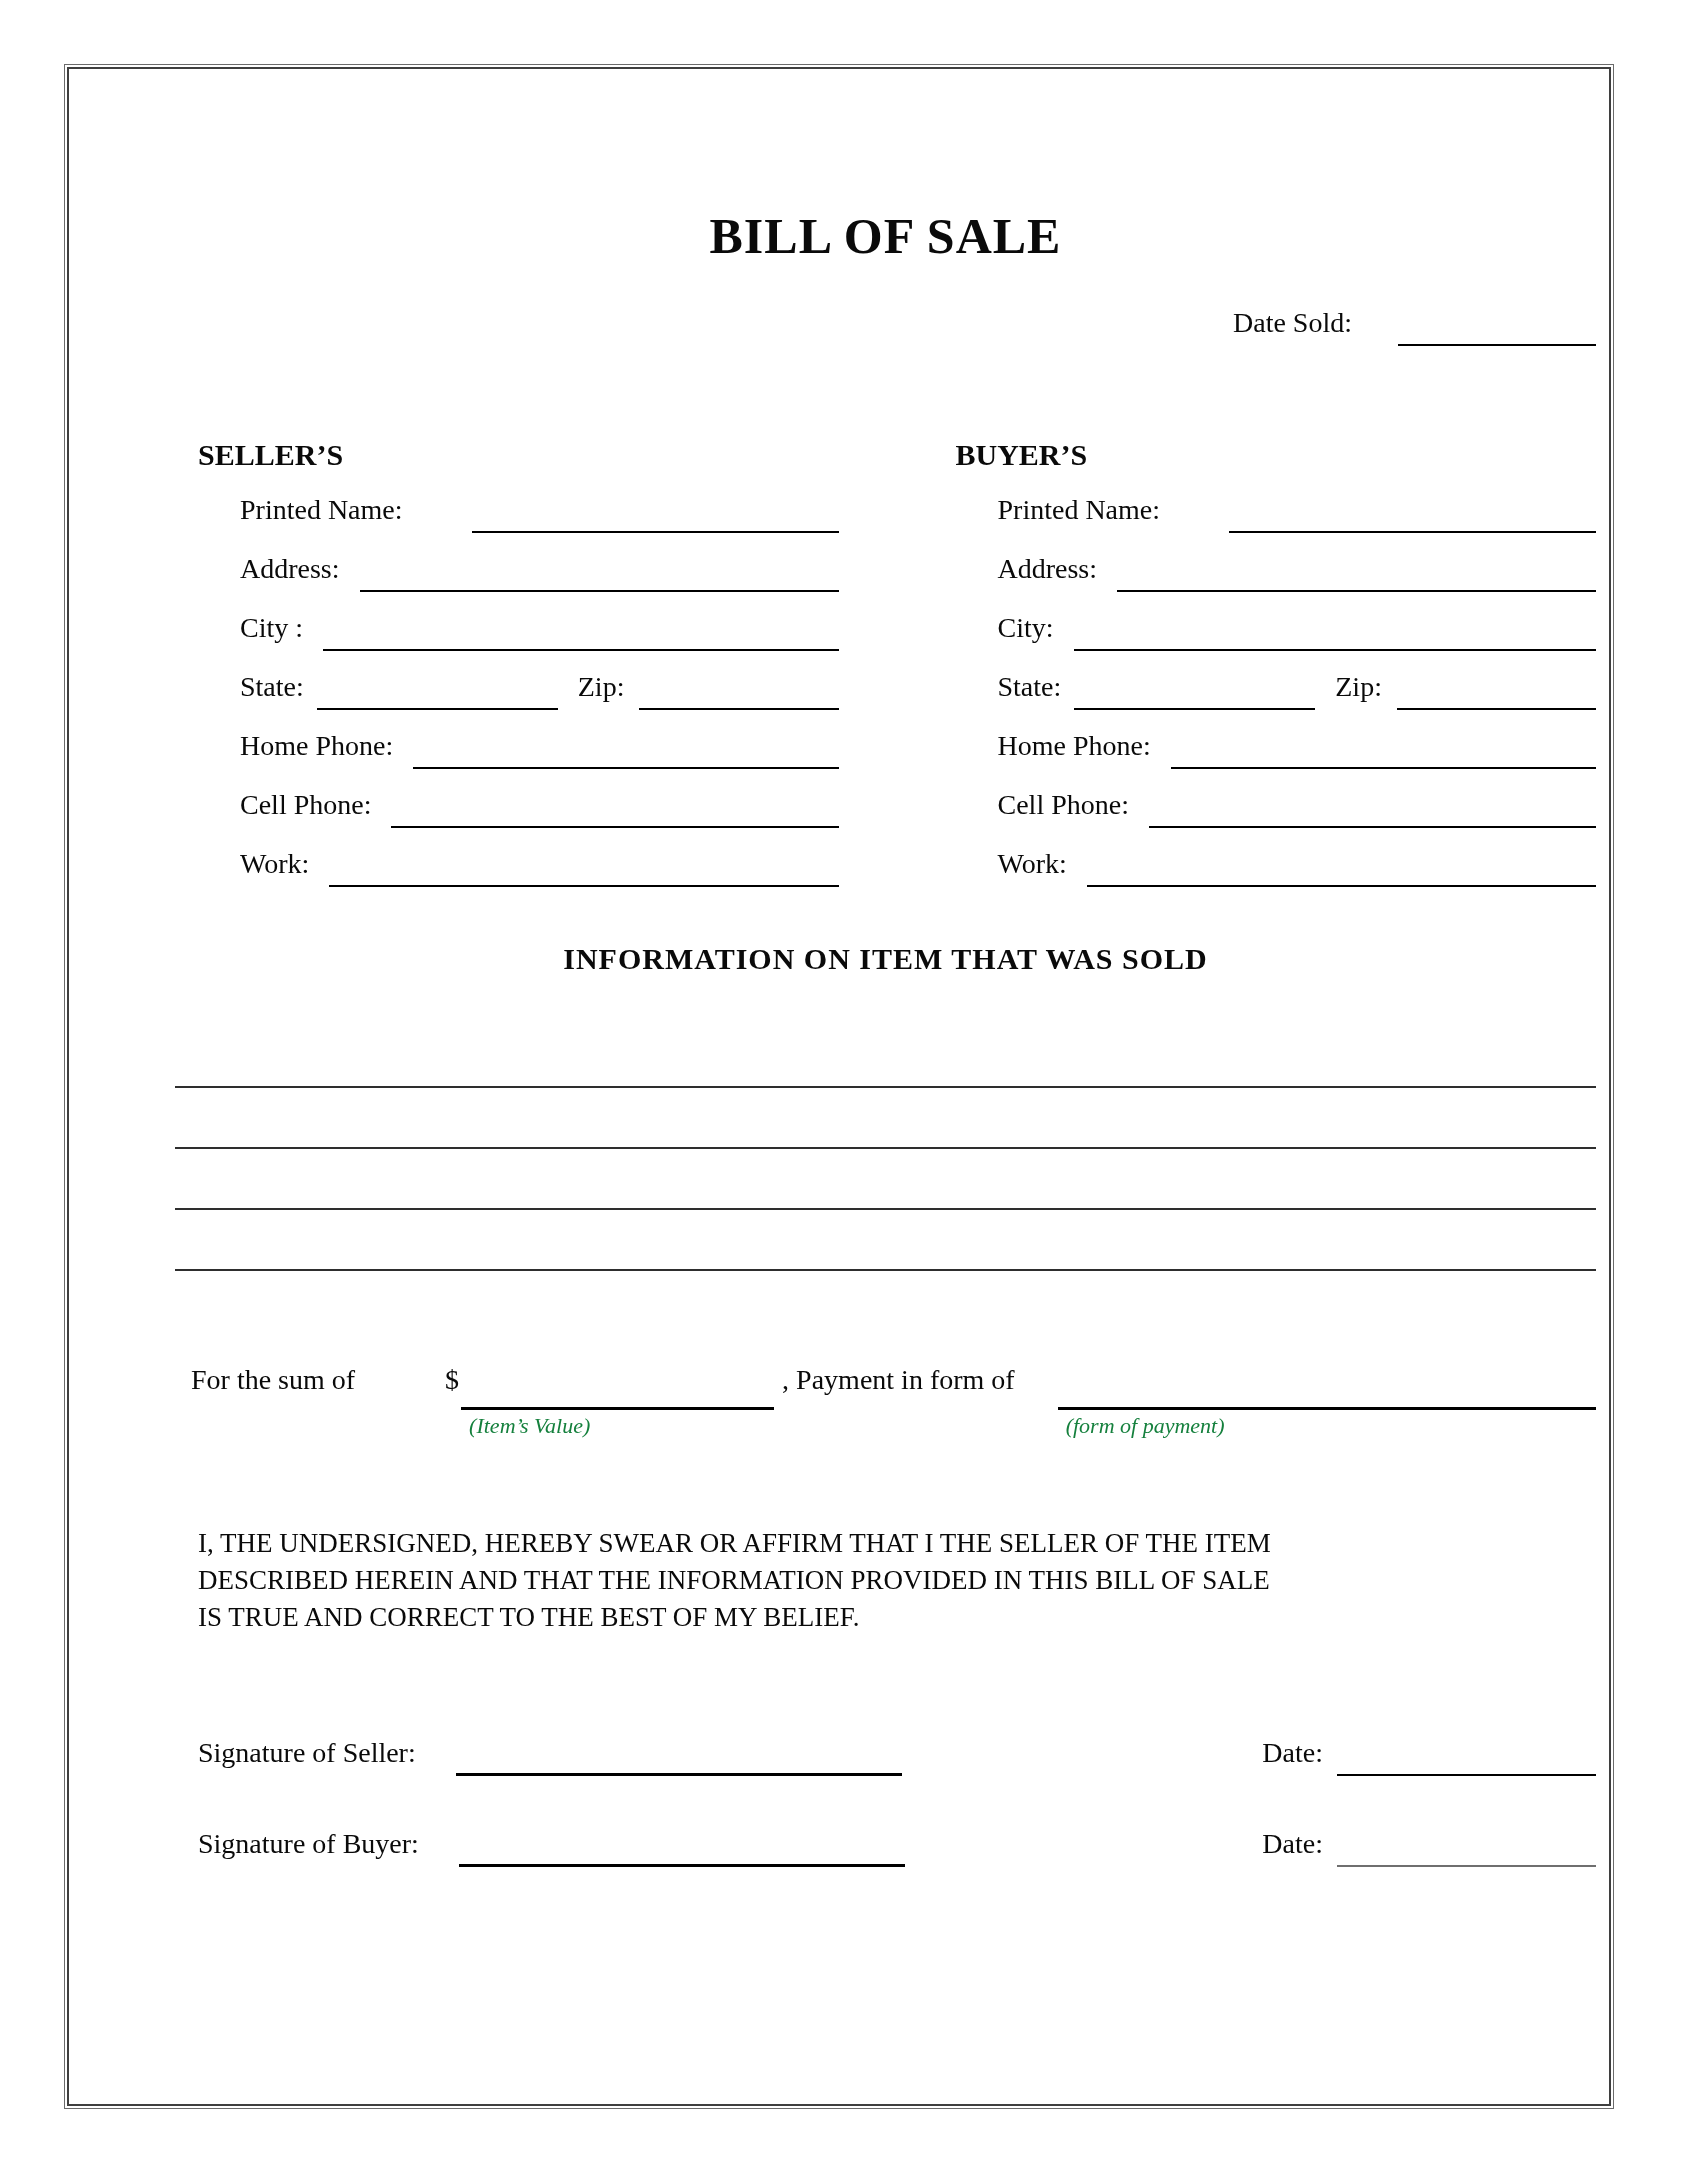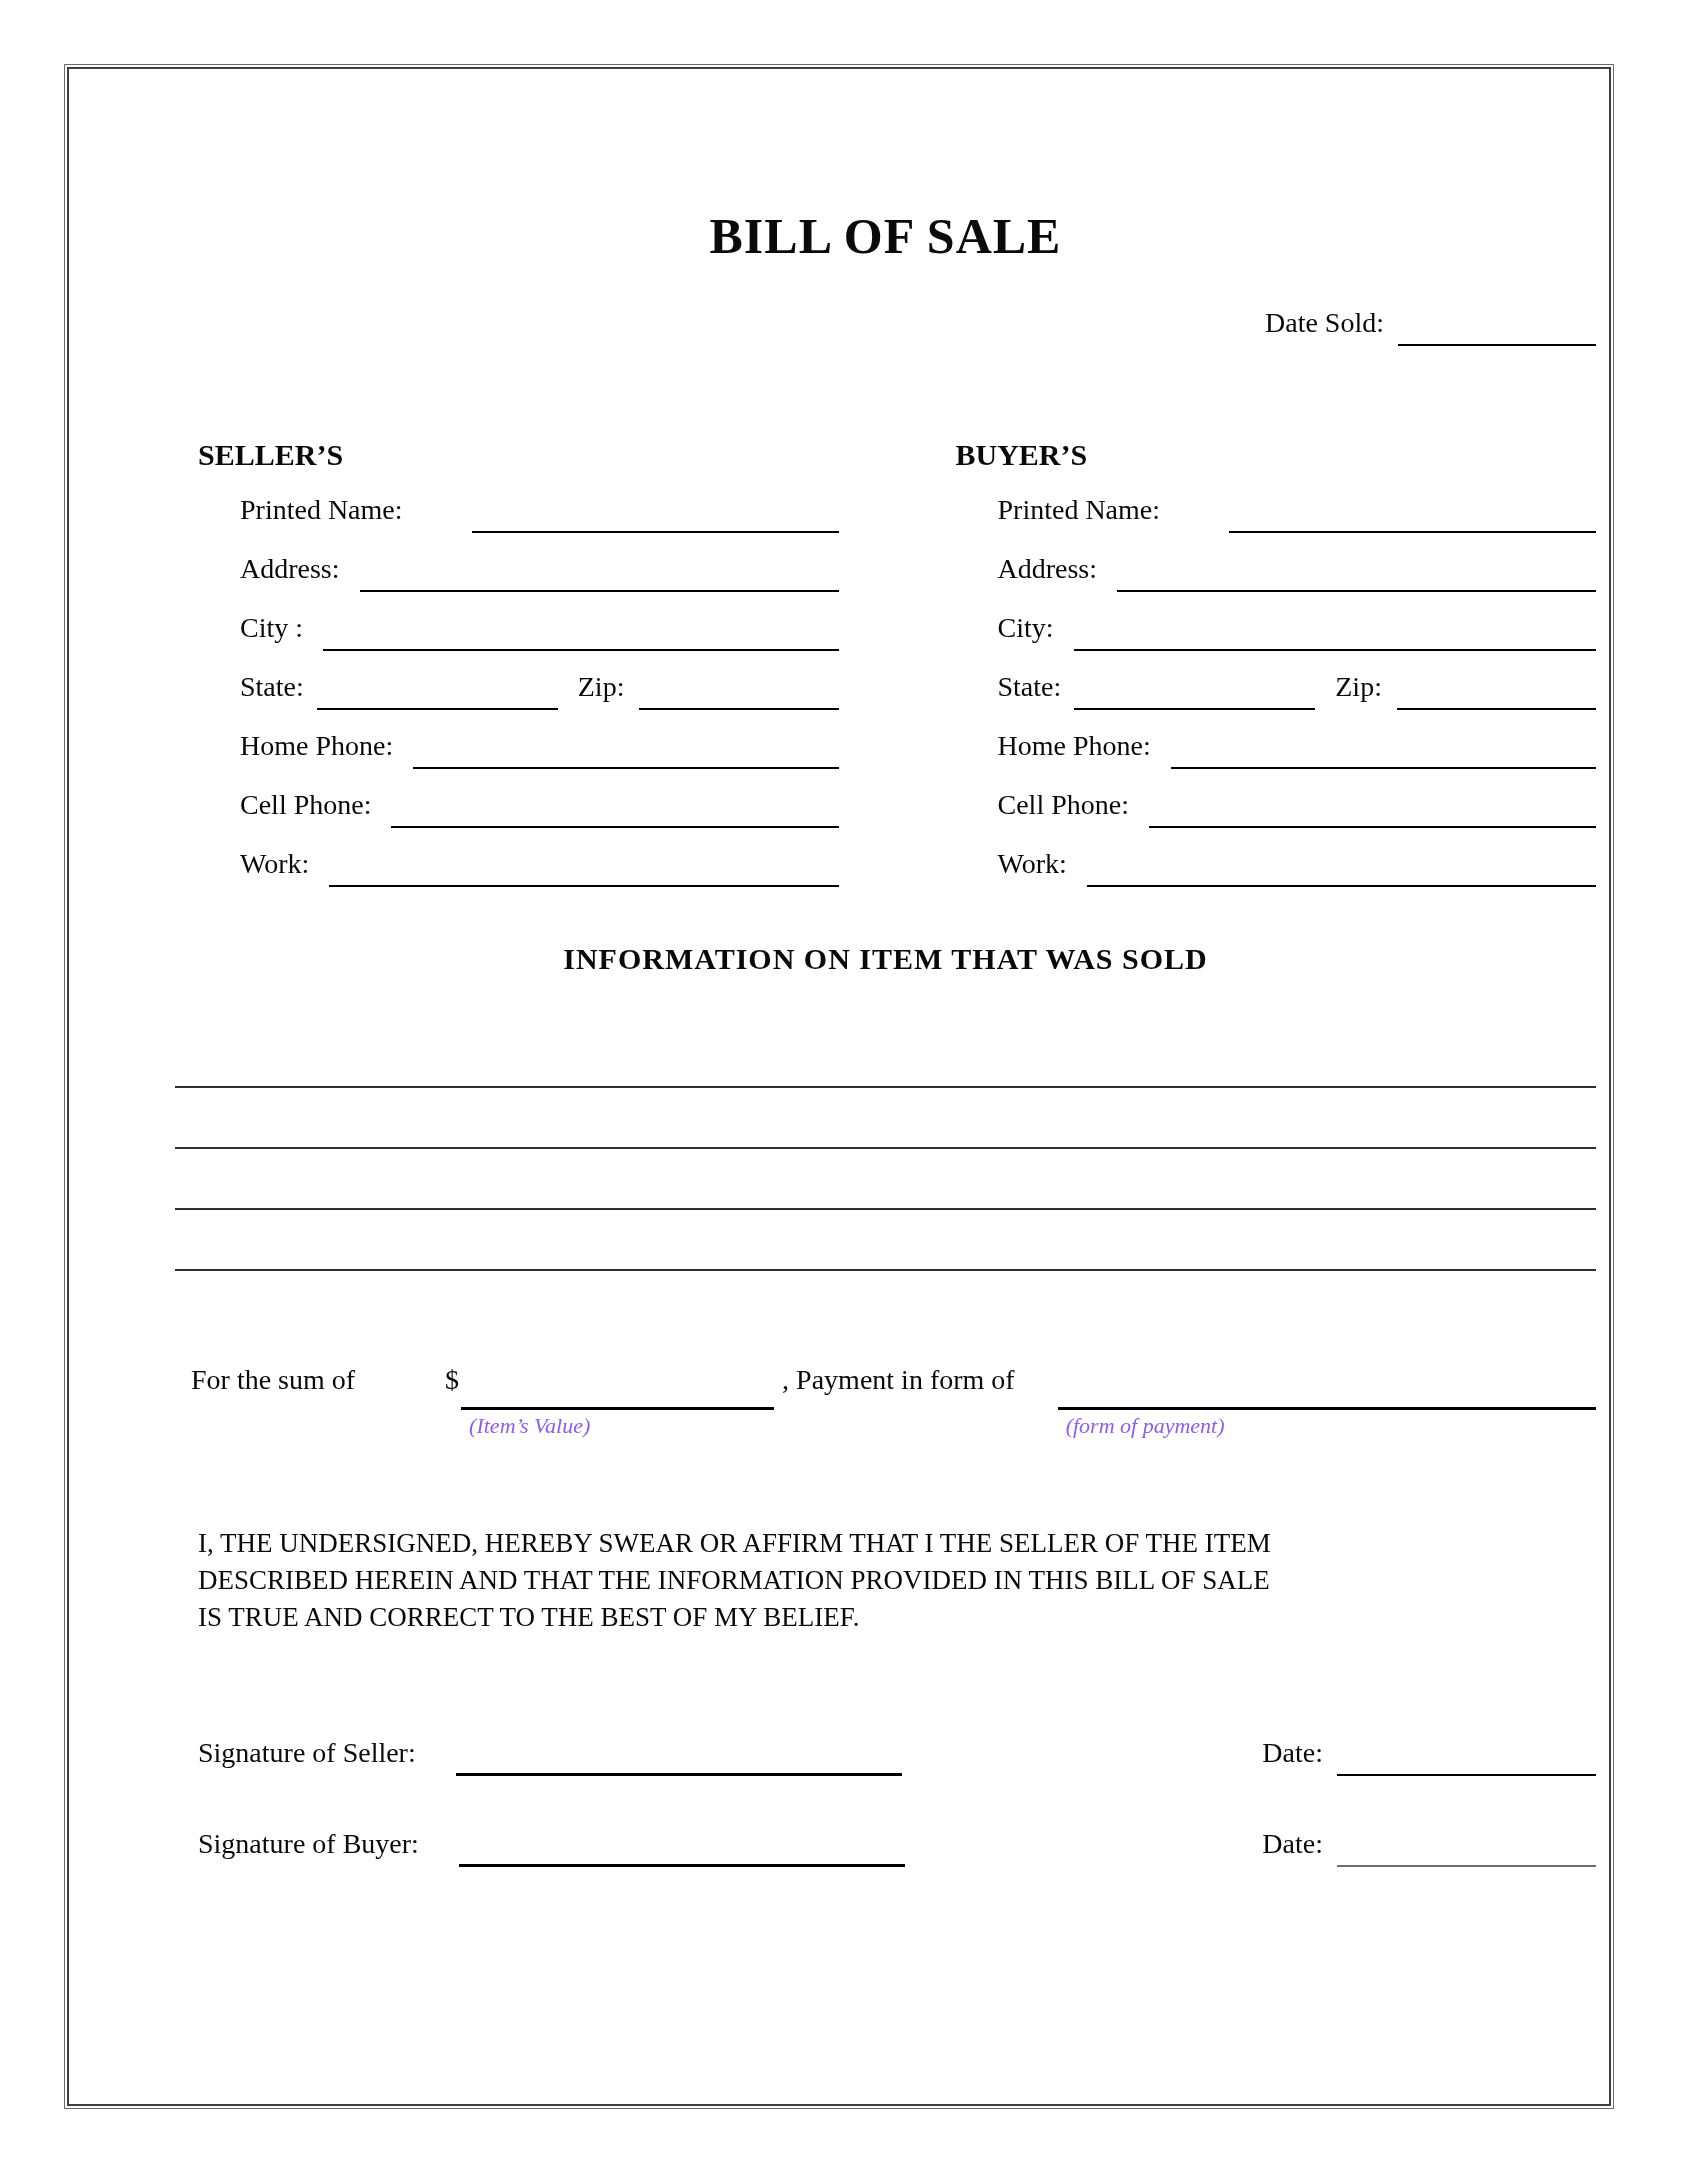--- a/index.html
+++ b/index.html
@@ -23,21 +23,21 @@
   .title {
     margin:210px 0 0 0; text-align:center;
     font-size:50px; line-height:53px; font-weight:bold; letter-spacing:1px;
   }
   .row { display:flex; align-items:flex-end; height:44px; }
   .label { font-size:28px; line-height:1; padding-bottom:9px; white-space:nowrap; }
   .blank { border-bottom:2px solid #000; height:0; align-self:flex-end; }
   .grow { flex:1 1 auto; margin-left:20px; }
   .gap-lg { margin-left:69px; }
 
-  .date-sold { justify-content:flex-end; margin-top:39px; }
+  .date-sold { justify-content:flex-end; margin-top:39px;gap:32px; }
   .date-sold .blank { width:198px; margin-left:14px; flex:0 0 auto; }
 
   .parties {
     display:grid; grid-template-columns:1fr 1fr; column-gap:117px;
     margin:92px 0 0 23px;
   }
   .col-heading { font-size:30px; line-height:34px; font-weight:bold; margin-bottom:17px; }
   .field-row { margin-bottom:15px;margin-left:42px; }
   .state-blank { flex:0 0 241px; margin-left:13px; }
   .zip-label { margin-left:20px; }
@@ -52,21 +52,21 @@
   .item-line:last-child { margin-bottom:0; }
 
   .payment-row { display:flex; height:44px; margin:95px 0 0 16px; }
   .currency { margin-left:90px; }
   .fill-group { position:relative; height:0; border-bottom:3px solid #000; align-self:flex-end; }
   .value-group { flex:0 0 313px; margin-left:2px; }
   .form-label { margin-left:8px; }
   .form-group { flex:1 1 auto; margin-left:43px; }
   .caption {
     position:absolute; top:7px; left:8px;
-    font-style:italic; font-size:22px; line-height:24px; white-space:nowrap; color:#8b5cf6;
+    font-style:italic; font-size:22px; line-height:24px; white-space:nowrap; color:#15803d;
   }
 
   .affirmation {
     margin:115px 0 0 23px; font-size:27px; line-height:37px;
     white-space:pre-line; max-width:1282px;
   }
 
   .sig-row { margin-left:23px; }
   .sig-row-1 { margin-top:96px; }
   .sig-row-2 { margin-top:47px; }

